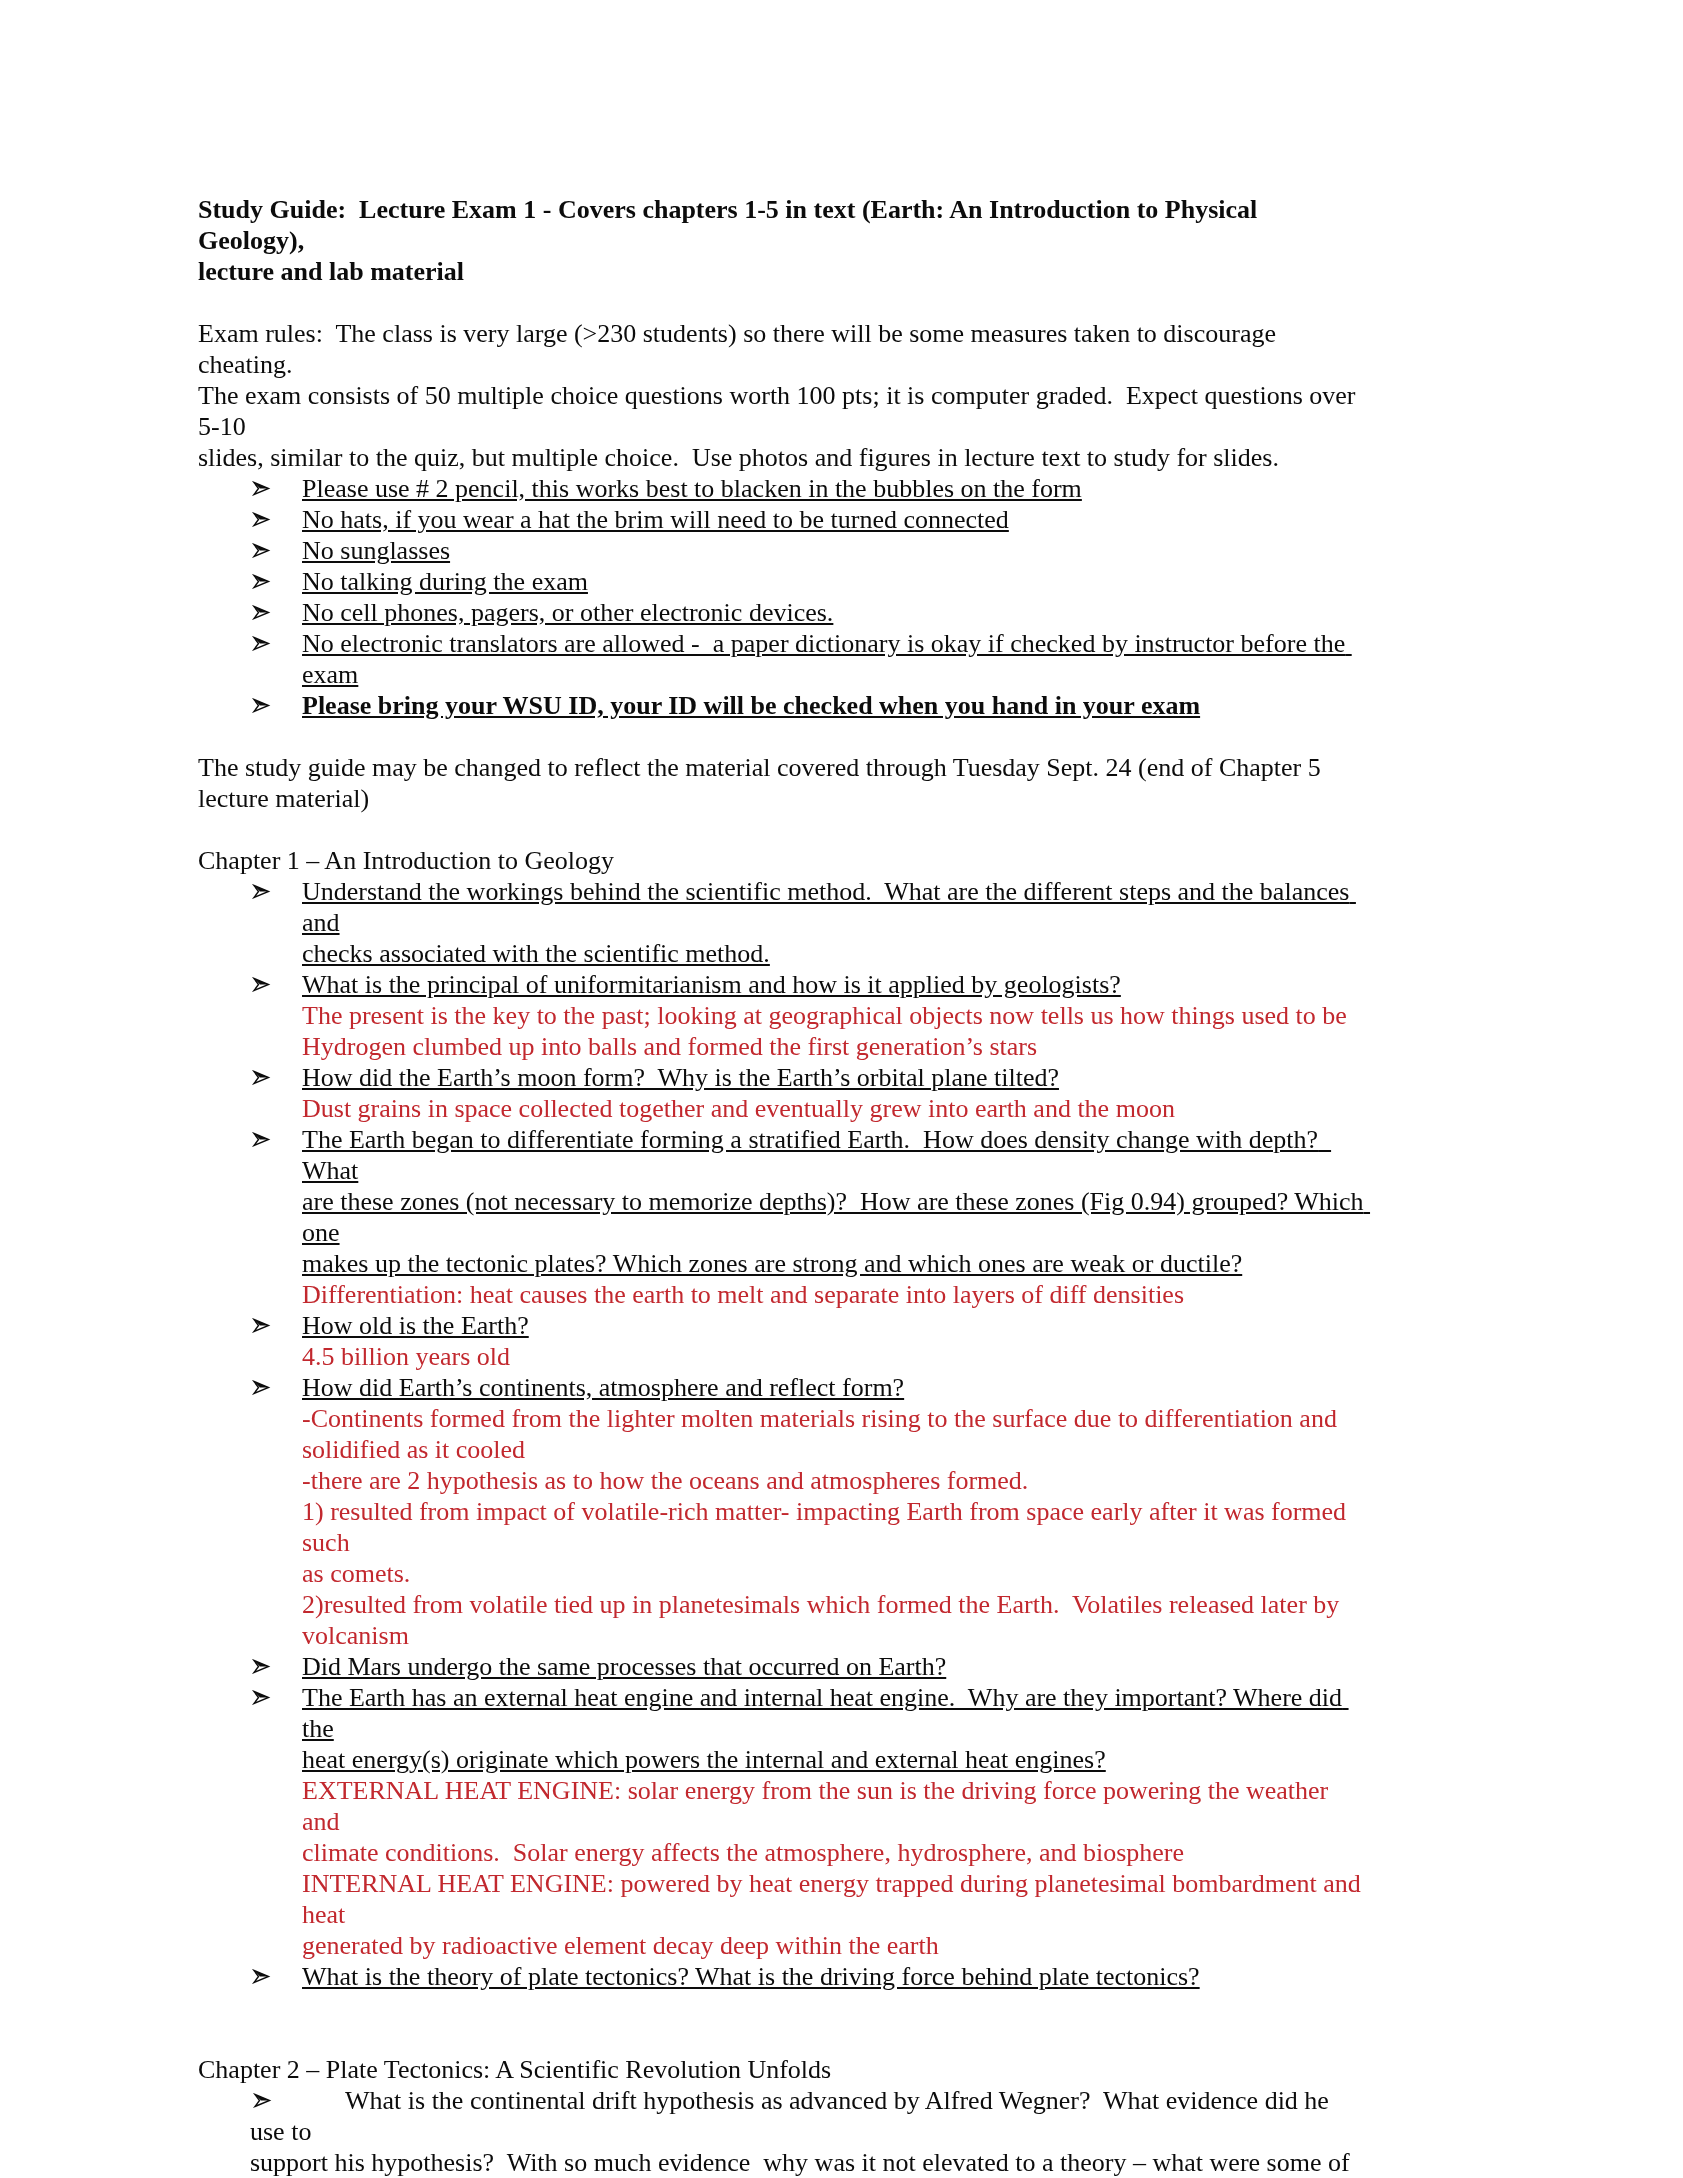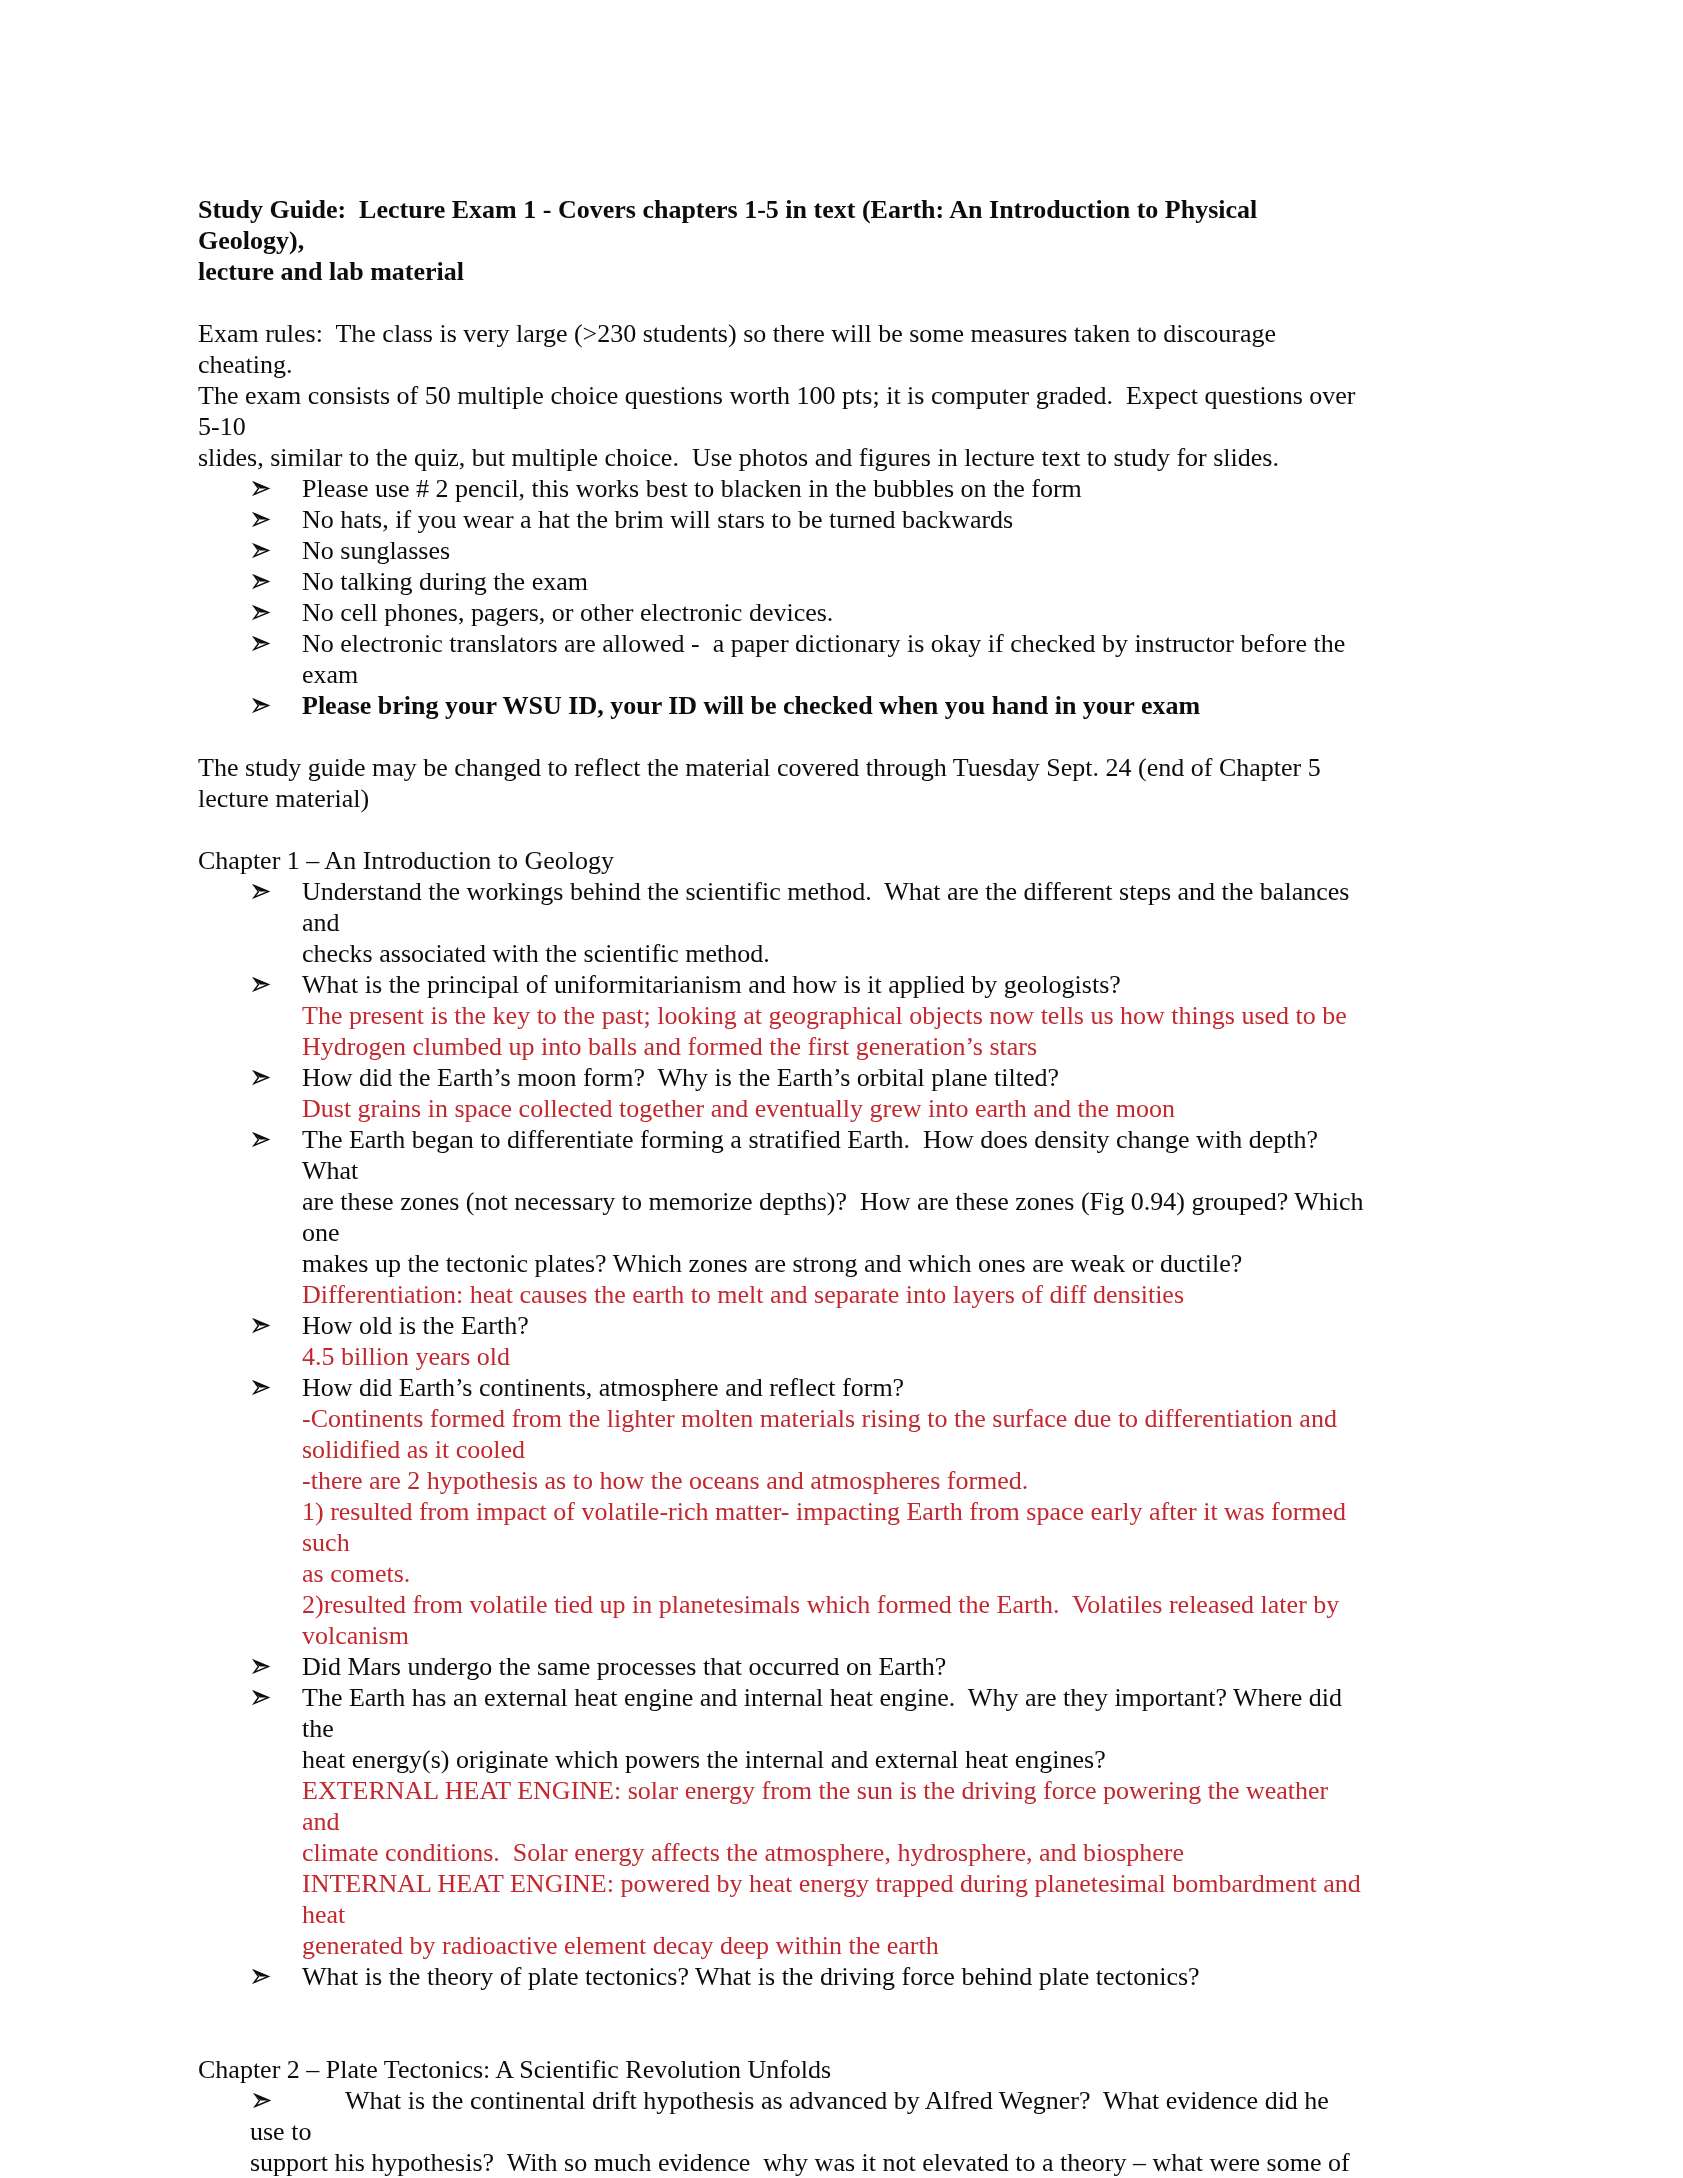--- a/index.html
+++ b/index.html
@@ -36,20 +36,21 @@
   }
   .gap  { height: 31px; }
   .gap2 { height: 62px; }
 
   .bullet {
     position: relative;
     padding-left: 104px;
   }
   .bullet .btext {
     white-space: pre-wrap;
+    text-decoration: underline;
   }
   .bullet.bold .btext {
     font-weight: bold;
   }
   .arrow {
     position: absolute;
     left: 54px;
     top: 8px;
     width: 19px;
     height: 15px;
@@ -99,21 +100,21 @@
         </span>
       <span class="btext">Please use # 2 pencil, this works best to blacken in the bubbles on the form</span>
     </div>
     <div class="bullet">
       <span class="arrow">
           <svg viewBox="0 0 19 15">
             <path d="M2 1.5 L16.5 7.5 L8 7.5 Z" fill="#0c0c0c"></path>
             <path d="M2 1.5 L16.5 7.5 L2 13.5 L6.5 7.5 Z" fill="none" stroke="#0c0c0c" stroke-width="1.4"></path>
           </svg>
         </span>
-      <span class="btext">No hats, if you wear a hat the brim will stars to be turned backwards</span>
+      <span class="btext">No hats, if you wear a hat the brim will need to be turned connected</span>
     </div>
     <div class="bullet">
       <span class="arrow">
           <svg viewBox="0 0 19 15">
             <path d="M2 1.5 L16.5 7.5 L8 7.5 Z" fill="#0c0c0c"></path>
             <path d="M2 1.5 L16.5 7.5 L2 13.5 L6.5 7.5 Z" fill="none" stroke="#0c0c0c" stroke-width="1.4"></path>
           </svg>
         </span>
       <span class="btext">No sunglasses</span>
     </div>

